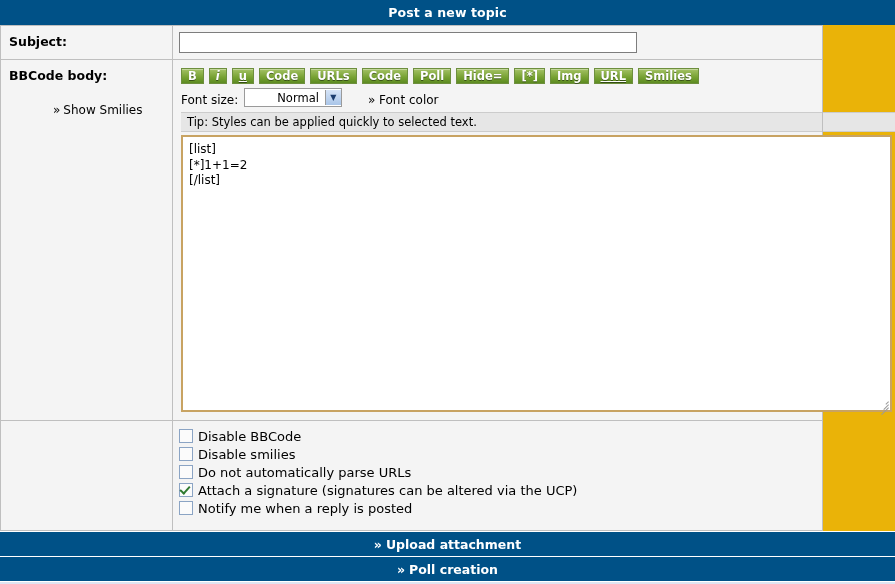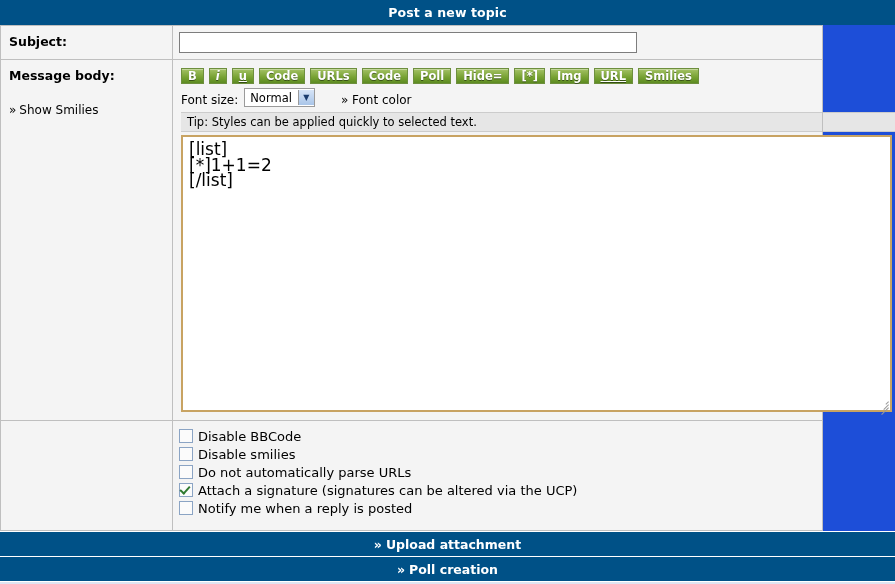--- a/index.html
+++ b/index.html
@@ -14,21 +14,21 @@
     overflow: hidden;
     font-family: "DejaVu Sans", "Liberation Sans", sans-serif;
     font-size: 12px;
     color: #000000;
   }
 
   .page {
     width: 895px;
     height: 584px;
     position: relative;
-    background: #1d4ed8;
+    background: #eab308;
   }
 
   
   .titlebar {
     height: 25px;
     background: #005187;
     color: #ffffff;
     font-weight: bold;
     font-size: 12.5px;
     display: flex;
@@ -64,20 +64,21 @@
     font-size: 12.5px;
     color: #000;
     display: block;
   }
   .sub-link {
     display: block;
     margin-top: 20px;
     font-size: 12px;
     color: #000;
     text-decoration: none;
+    margin-left: 44px;
   }
   .sub-link .chev { margin-right: 3px; }
 
   
   .subject-input {
     width: 450px;
     height: 17px;
     border: 1px solid #7d7d7d;
     background: #ffffff;
     font-family: "DejaVu Sans", "Liberation Sans", sans-serif;
@@ -127,21 +128,21 @@
   .fake-select {
     display: inline-flex;
     align-items: center;
     height: 15px;
     border: 1px solid #9a9a9a;
     background: #ffffff;
     padding: 1px 0 1px 5px;
     font-size: 11.5px;
     cursor: pointer;
   }
-  .fake-select .sel-val { padding-right: 6px; }
+  .fake-select .sel-val { padding-right: 6px; margin-left: 27px; }
   .fake-select .sel-arrow {
     width: 15px;
     height: 15px;
     background: linear-gradient(to bottom, #d6e4f7, #a9c5e8);
     border-left: 1px solid #9a9a9a;
     display: inline-flex;
     align-items: center;
     justify-content: center;
     color: #1a3c6e;
     font-size: 8px;
@@ -171,21 +172,21 @@
     margin: 3px 0 2px 2px;
     width: 711px;
   }
   .message-area {
     width: 711px;
     height: 277px;
     box-sizing: border-box;
     border: 2px solid #c8a362;
     background: #ffffff;
     font-family: "DejaVu Sans", "Liberation Sans", sans-serif;
-    font-size: 17px;
+    font-size: 12px;
     line-height: 15.5px;
     color: #000;
     padding: 5px 6px;
     resize: none;
     outline: none;
     overflow: auto;
     display: block;
   }
   .resize-grip {
     position: absolute;
@@ -280,21 +281,21 @@
       <td class="col-label">
         <span class="lbl">Subject:</span>
       </td>
       <td class="col-field subject-cell">
         <input class="subject-input" type="text" placeholder="" style="">
       </td>
     </tr>
 
     <tr>
       <td class="col-label">
-        <span class="lbl">Message body:</span>
+        <span class="lbl">BBCode body:</span>
         <a class="sub-link" href="#">
           <span class="chev">»</span><span>Show Smilies</span>
         </a>
       </td>
       <td class="col-field">
 
         <div class="bb-toolbar">
           <button class="bb-btn">B</button>
           <button class="bb-btn ital">i</button>
           <button class="bb-btn und">u</button>

